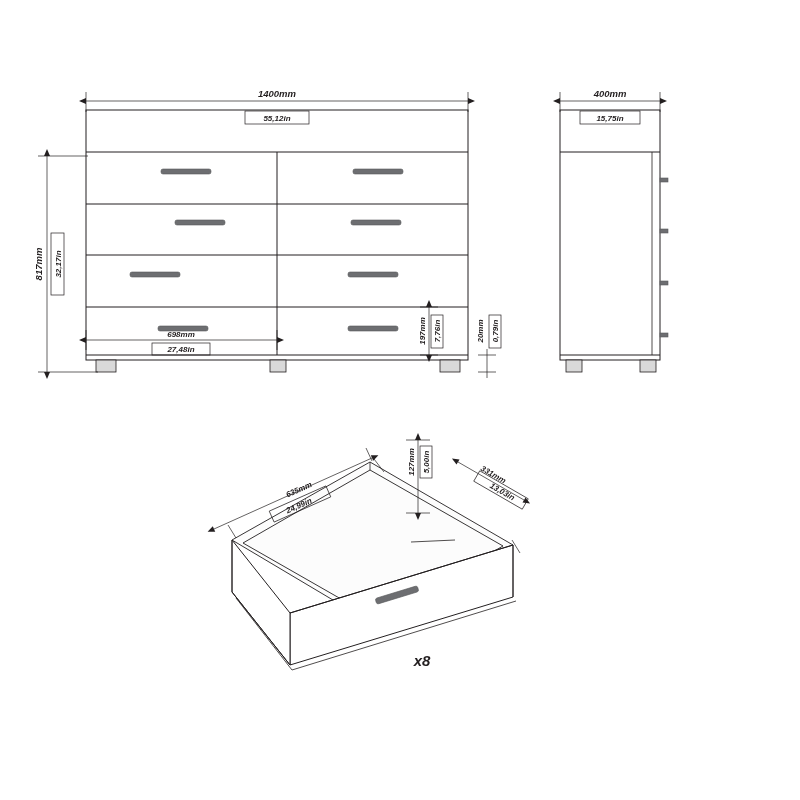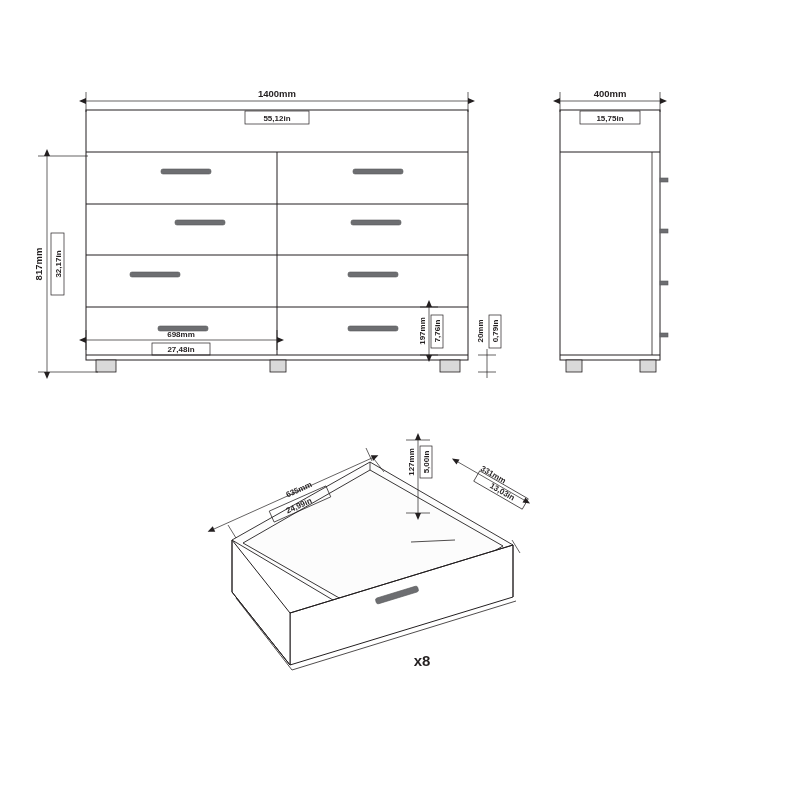--- a/index.html
+++ b/index.html
@@ -9,20 +9,21 @@
   }
   body {
     font-family: "Liberation Sans", sans-serif;
   }
   #sheet {
     position: relative;
     width: 800px;
     height: 711px;
     background: #ffffff;
     overflow: hidden;
+    font-style: italic;
   }
   svg.diagram {
     position: absolute;
     left: 0;
     top: 0;
     width: 800px;
     height: 800px;
   }
   .ln {
     stroke: #231f20;

